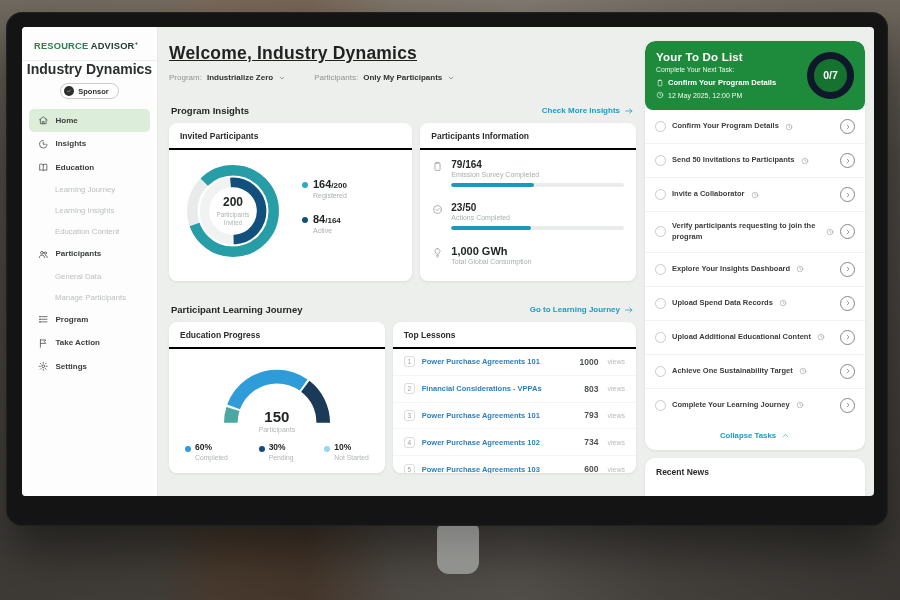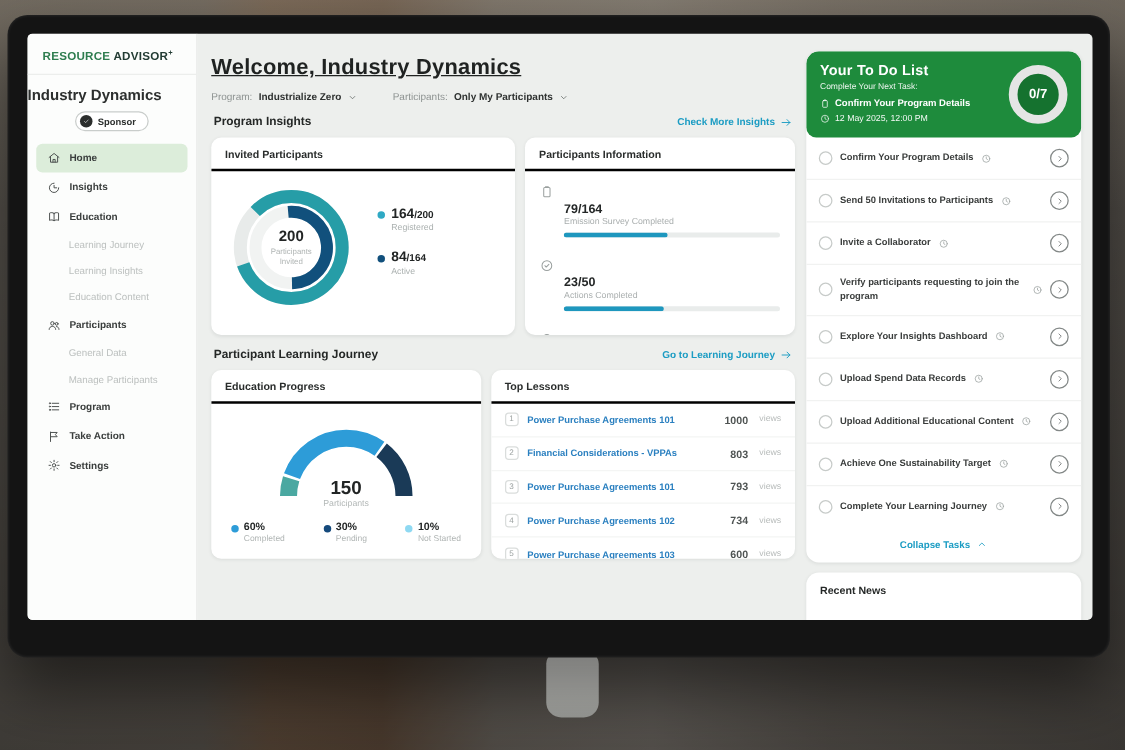--- a/index.html
+++ b/index.html
@@ -20,21 +20,21 @@
         box-shadow:0 26px 50px rgba(0,0,0,.5), inset 0 0 3px rgba(255,255,255,.12); }
 
   .screen { width:100%; height:100%; background:#edefed; border-radius:4px; overflow:hidden;
         display:flex; font-size:8px; color:#2c2f2e; }
 
   
   .sidebar { width:136px; flex-shrink:0; background:#fcfdfc; border-right:1px solid #e7e9e7; }
   .logo { padding:13px 12px 9px; font-size:9.3px; font-weight:800; letter-spacing:.2px; border-bottom:1px solid #eceeec; white-space:nowrap; }
   .logo .g { color:#2e7d4f; } .logo .d { color:#233c34; }
   .logo sup { font-size:6px; color:#233c34; }
-  .org { font-size:12px; font-weight:700; color:#2c2f2e; margin-top:9px; }
+  .org { font-size:14px; font-weight:700; color:#2c2f2e; text-align:center; }
   .pill { display:flex; align-items:center; gap:4px; border:1px solid #c9cdcb; border-radius:10px;
         padding:2px 9px 2px 3px; width:max-content; margin:6px auto 0; font-size:7.5px; font-weight:700; color:#2c2f2e; background:#fff; }
   .pill-dot { width:10px; height:10px; border-radius:50%; background:#2b2e2d; display:flex; align-items:center; justify-content:center; color:#fff; }
   .pill-dot svg { width:6px; height:6px; }
   .nav { margin-top:10px; padding:0 7px; }
   .nav-item { display:flex; align-items:center; gap:7px; padding:6px 6px 6px 9px; border-radius:5px;
         font-size:8px; font-weight:700; color:#3a3e3d; margin-bottom:1px; cursor:pointer; }
   .nav-item svg { width:10.5px; height:10.5px; color:#4c504f; flex-shrink:0; }
   .nav-item.active { background:#dcedda; }
   .nav-item.sub { padding:5.5px 6px 5.5px 26px; color:#bcc0bf; font-weight:400; font-size:7.8px; }
@@ -48,21 +48,21 @@
   .card { background:#fff; border-radius:8px; box-shadow:0 1px 3px rgba(30,40,35,.08); overflow:hidden; }
   .card-title { font-size:8.5px; font-weight:700; color:#2a2d2c; padding:8px 11px 7px; border-bottom:2px solid #000000; }
 
   .page-title { font-size:17.5px; font-weight:800; color:#1f2221; margin-top:8px; letter-spacing:.2px;text-decoration:underline; }
   .filters { display:flex; gap:28px; margin-top:9px; align-items:center; }
   .filter { display:flex; gap:5px; align-items:center; font-size:8px; cursor:pointer; }
   .filter-label { color:#8e9392; }
   .filter-value { font-weight:700; color:#2f3231; }
   .filter svg { width:8px; height:8px; color:#5f6462; }
 
-  .section-row { display:flex; align-items:center; justify-content:space-between; margin:10px 2px 7px; }
+  .section-row { display:flex; align-items:center; justify-content:space-between; margin:23px 2px 7px; }
   .section-title { font-size:9.5px; font-weight:800; color:#242726; }
   .link { display:flex; gap:4px; align-items:center; font-size:8px; font-weight:700; color:#1b9cc3; cursor:pointer; }
   .link svg { width:10px; height:10px; }
 
   .cards-row { display:flex; gap:8px; }
   .row1 .card { height:158px; }
   .row2 .card { height:151px; }
   .w53 { width:53%; } .w47 { width:47%; }
 
   
@@ -75,21 +75,21 @@
   .ring-legend { display:flex; flex-direction:column; gap:15px; margin-left:17px; }
   .legend-item { display:flex; gap:5px; align-items:flex-start; }
   .dot { width:6px; height:6px; border-radius:50%; margin-top:3px; flex-shrink:0; background:#999; }
   .legend-val { font-size:11px; font-weight:800; color:#222525; line-height:1; }
   .legend-val small { font-size:8px; font-weight:800; }
   .legend-sub { font-size:7px; color:#aab0af; margin-top:2px; }
 
   
   .info-row { display:flex; gap:8px; padding:8.5px 12px 6.5px; align-items:flex-start; }
   .info-ico { width:11px; height:11px; color:#9aa09f; margin-top:2px; flex-shrink:0; }
-  .info-main { flex:1; min-width:0;margin-top:16px; }
+  .info-main { flex:1; min-width:0; }
   .info-val { font-size:10px; font-weight:800; color:#232626; }
   .info-val.big { font-size:11px; }
   .info-sub { font-size:7px; color:#a9aeae; margin-top:1px; }
   .bar { height:4px; background:#e9eceb; border-radius:2px; margin-top:5px; overflow:hidden; }
   .bar i { display:block; height:100%; width:0; background:#1e97be; border-radius:2px; }
 
   
   .gauge-wrap { position:relative; width:126px; height:69px; margin:12px auto 0; }
   .gauge-wrap svg { width:126px; height:69px; }
   .gauge-center { position:absolute; left:0; right:0; bottom:-3px; text-align:center; }
@@ -111,21 +111,21 @@
 
   
   .todo-card { border-radius:10px; }
   .todo-head { background:#1e8b3c; border-radius:10px 10px 8px 8px; padding:10px 11px 11px; display:flex; gap:8px; color:#fff; }
   .todo-head-left { flex:1; min-width:0; }
   .todo-title { font-size:11.5px; font-weight:800; letter-spacing:.2px; }
   .todo-sub { font-size:6.8px; margin-top:3px; opacity:.92; }
   .todo-line { display:flex; gap:4px; align-items:center; font-size:7.6px; font-weight:700; margin-top:5px; }
   .todo-line svg { width:8px; height:8px; flex-shrink:0; }
   .todo-line.date { font-weight:400; font-size:7px; margin-top:4px; opacity:.95; }
-  .todo-badge { width:47px; height:47px; border-radius:50%; border:7px solid #e5e5e5; background:#15722f;
+  .todo-badge { width:47px; height:47px; border-radius:50%; border:7px solid #0f172a; background:#15722f;
         display:flex; align-items:center; justify-content:center; font-size:10.5px; font-weight:800; flex-shrink:0; align-self:center; }
   .task { display:flex; align-items:center; gap:6px; padding:9px 10px; border-bottom:1px solid #f1f2f1; cursor:pointer; }
   .task-check { width:11px; height:11px; border:1.4px solid #c7cbc9; border-radius:50%; flex-shrink:0; }
   .task-label { font-size:7.5px; font-weight:700; color:#3a3d3c; line-height:1.45; }
   .task-clock { width:8px; height:8px; color:#9aa09f; flex-shrink:0; }
   .task-go { margin-left:auto; width:15px; height:15px; border:1.3px solid #838887; border-radius:50%;
         display:flex; align-items:center; justify-content:center; color:#5d6261; flex-shrink:0; }
   .task-go svg { width:8px; height:8px; }
   .collapse-row { display:flex; justify-content:center; align-items:center; gap:5px; padding:9px 0 10px;
         font-size:7.8px; font-weight:700; color:#1b9cc3; cursor:pointer; }

